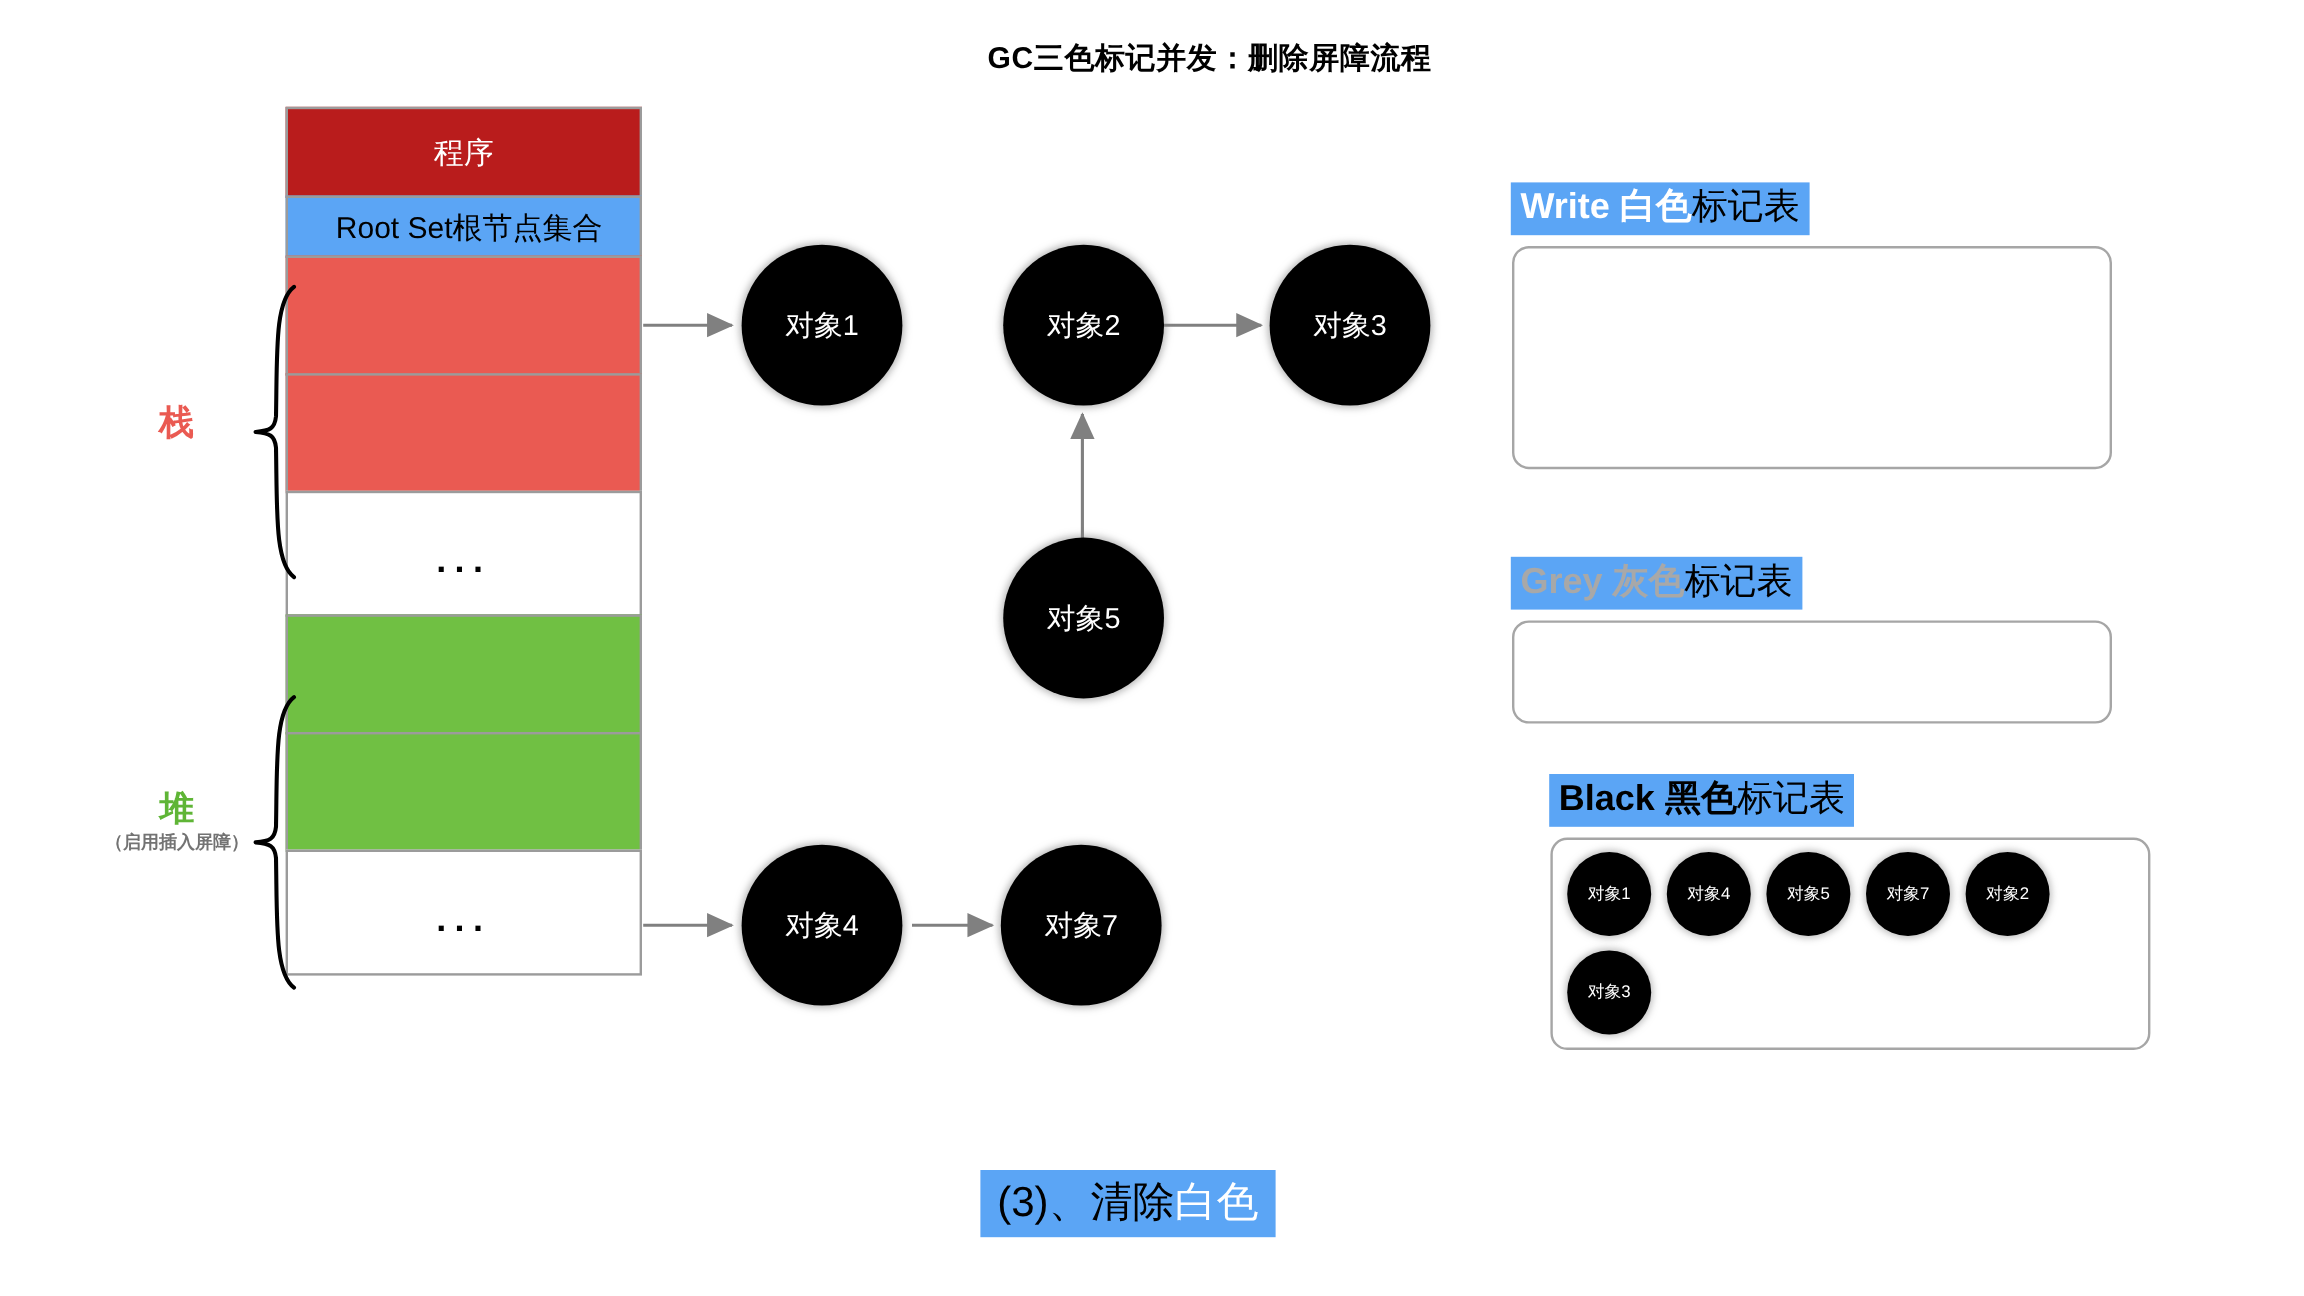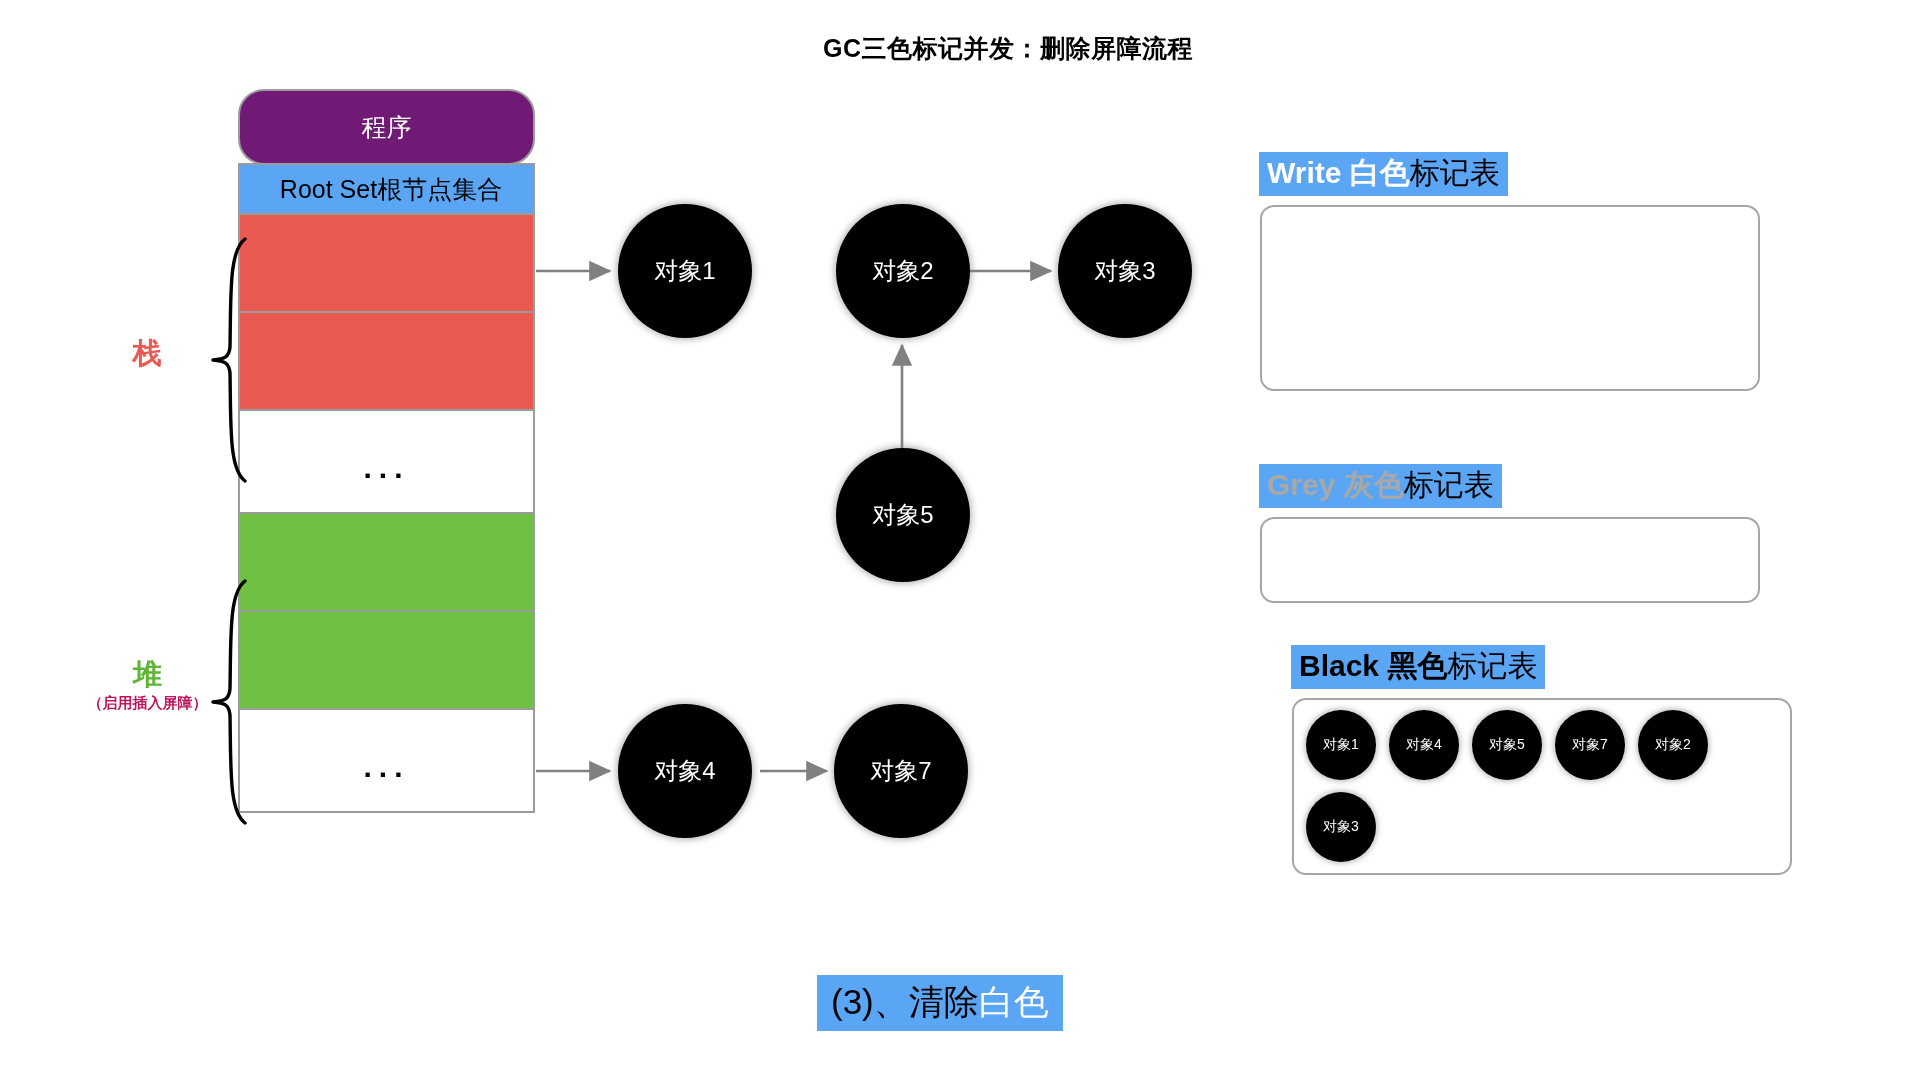--- a/index.html
+++ b/index.html
@@ -48,25 +48,24 @@
     border: 2px solid #9b9b9b;
     margin-top: -2px;
     display: flex;
     align-items: center;
     position: relative;
   }
   .mem-cell:first-child { margin-top: 0; }
 
   .cell-program {
     height: 76px;
-    background: #701a75;
+    background: #b91c1c;
     justify-content: center;
     color: #ffffff;
     font-size: 25px;
-    border-radius: 26px;
   }
   .cell-rootset {
     height: 52px;
     background: #5BA5F5;
     justify-content: center;
     padding-left: 9px;
     color: #000000;
     font-size: 25px;
     white-space: nowrap;
   }
@@ -100,21 +99,21 @@
   .side-label {
     position: absolute;
     text-align: center;
     font-weight: bold;
     line-height: 1.25;
   }
   .side-label .main { font-size: 29px; display: block; }
   .side-label .sub  { font-size: 15px; display: block; margin-top: 2px; }
   .label-stack { color: #EA5A52; left: 92px; top: 335px; width: 110px; }
   .label-heap  { color: #5FB536; left: 60px; top: 656px; width: 175px; }
-  .label-heap .sub { color: #be185d; }
+  .label-heap .sub { color: #737373; }
 
   
   .node {
     position: absolute;
     background: #000000;
     border-radius: 50%;
     display: flex;
     align-items: center;
     justify-content: center;
     color: #ffffff;

